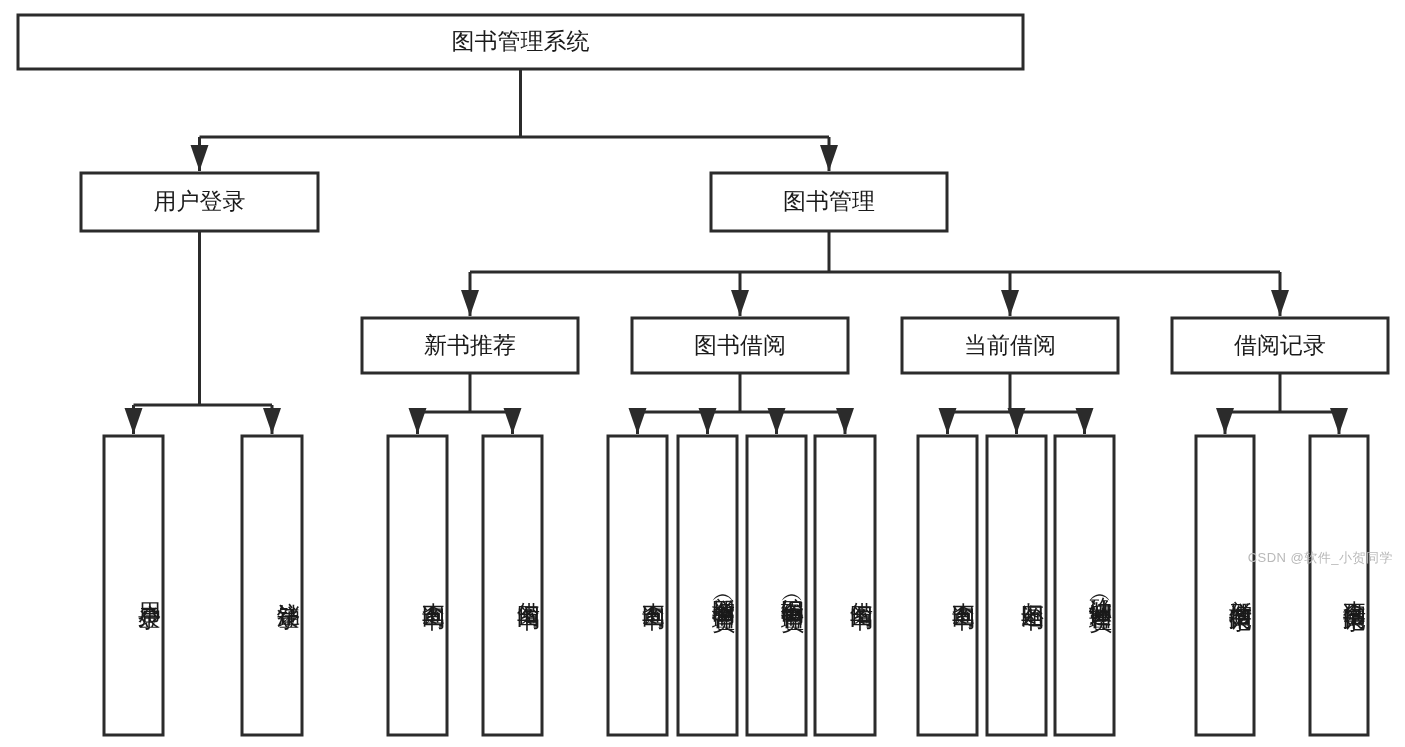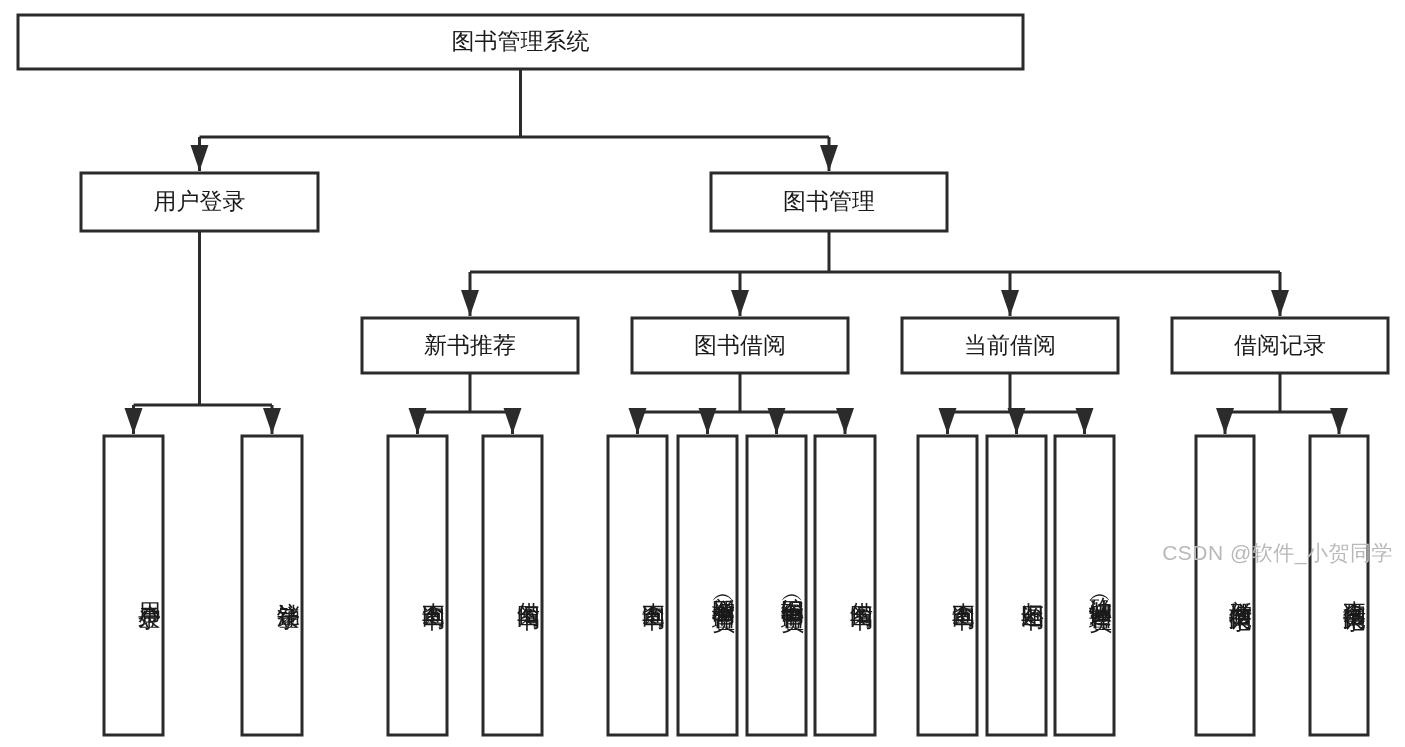--- a/index.html
+++ b/index.html
@@ -54,21 +54,21 @@
     align-items: flex-start;
     justify-content: center;
     white-space: nowrap;
     pointer-events: none;
   }
   .watermark {
     position: absolute;
     right: 12px;
     bottom: 6px;
     font-family: "Liberation Sans", "DejaVu Sans", sans-serif;
-    font-size: 21px;
+    font-size: 13px;
     color: #b9b9b9;
     letter-spacing: 0.5px;
     user-select: none;
   }
 </style>
 </head>
 <body>
 
 <div id="diagram-root">
   <svg id="diagram-svg" width="1405" height="747" viewBox="0 0 1405 747">

